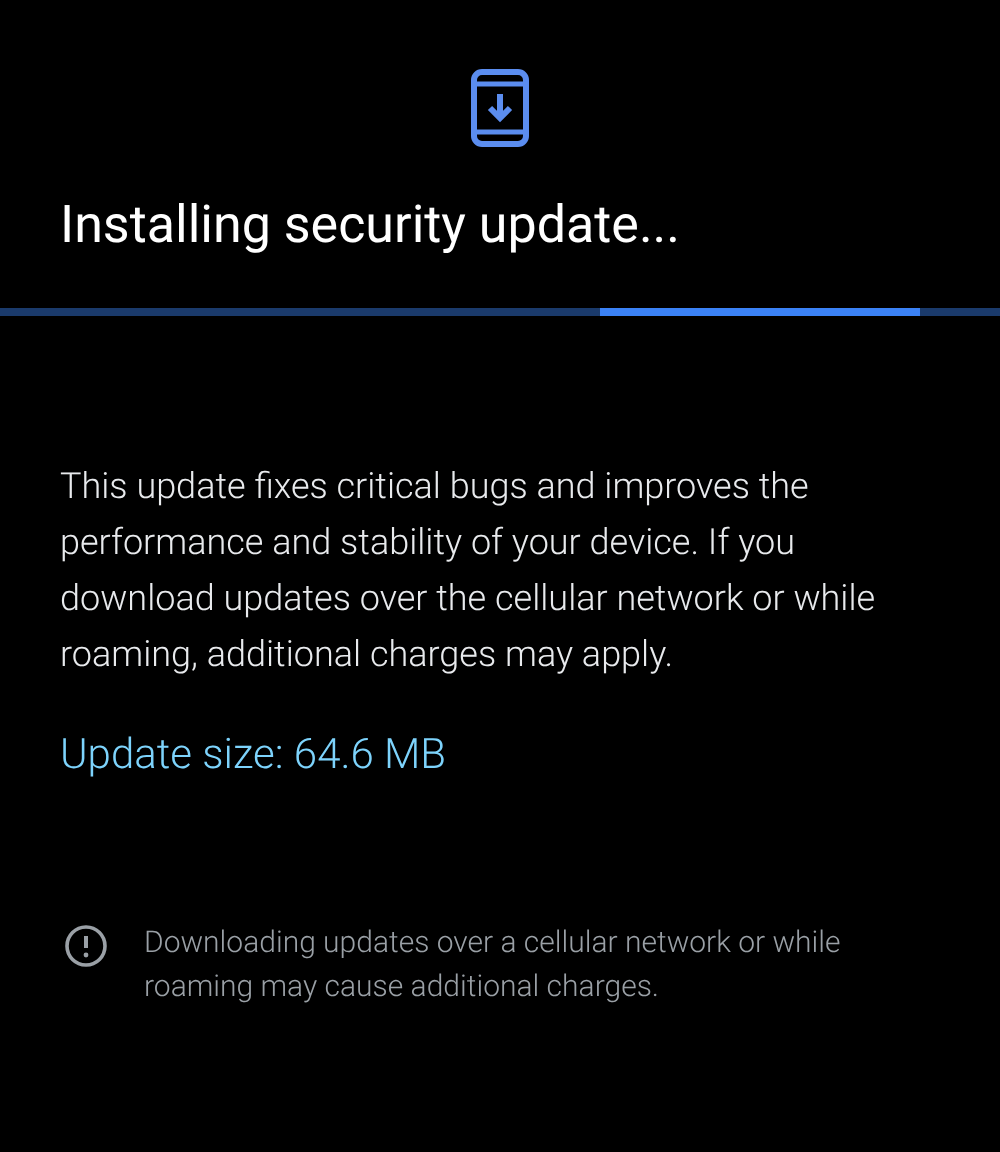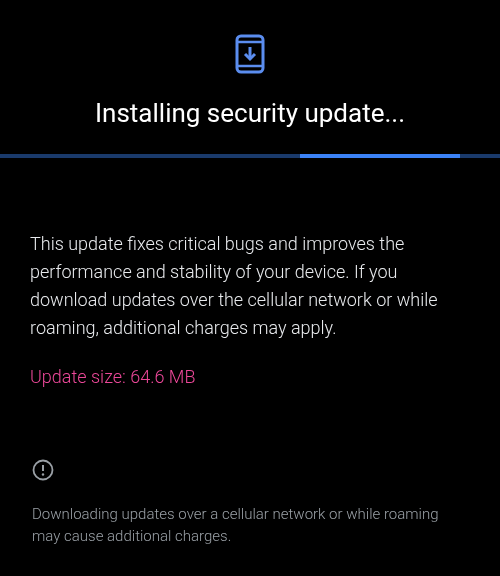--- a/index.html
+++ b/index.html
@@ -14,21 +14,20 @@
     .container {
       padding: 30px 30px 0 30px;
     }
     .icon-wrap {
       display: flex;
       justify-content: center;
       margin-top: 4px;
       margin-bottom: 20px;
     }
     .title {
-      text-align: center;
       font-size: 26px;
       font-weight: 400;
       color: #fff;
       margin-bottom: 26px;
     }
     .progress-track {
       position: relative;
       height: 4px;
       background: #1a3a6b;
       margin: 0 -30px;
@@ -50,31 +49,30 @@
     }
     .body-text {
       margin-top: 72px;
       font-size: 18px;
       line-height: 1.55;
       color: #e8eaed;
       font-weight: 300;
     }
     .size-text {
       margin-top: 24px;
-      font-size: 18px;
-      color: #ec4899;
+      font-size: 21px;
+      color: #7dd3fc;
       font-weight: 300;
     }
     .warning-row {
       display: flex;
       align-items: flex-start;
       gap: 18px;
       margin-top: 70px;
       padding: 0 2px;
-      flex-direction: column;
     }
     .warning-icon {
       flex-shrink: 0;
       margin-top: 2px;
     }
     .warning-text {
       font-size: 15px;
       line-height: 1.5;
       color: #9aa0a6;
       font-weight: 300;

